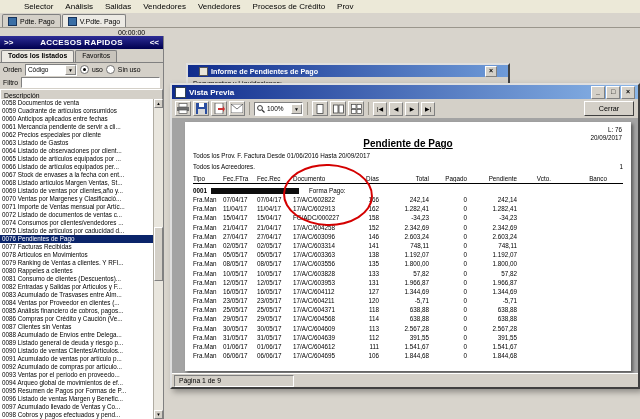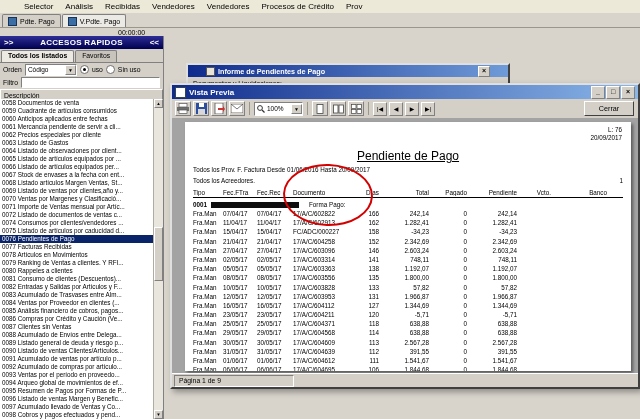--- a/index.html
+++ b/index.html
@@ -54,21 +54,21 @@
     font-size:4.5px;text-align:center;line-height:8px;box-sizing:border-box;}
   .sb-arrow.down{position:absolute;bottom:0;left:0;right:0;}
   .sb-arrow.up{position:absolute;top:0;left:0;right:0;}
   .sb-thumb{position:absolute;top:40%;left:0;right:0;height:52px;background:#d4d0c8;
     border:1px solid;border-color:#fff #808080 #808080 #fff;}
 
   
   .dialog{position:absolute;left:186px;top:63px;width:320px;height:90px;background:#d4d0c8;
     border:2px solid;border-color:#dfdfdf #404040 #404040 #dfdfdf;z-index:5;}
   .dlg-title{height:12px;background:linear-gradient(90deg,#0f2b8c,#6f9bd8);color:#fff;font-size:7.2px;
-    font-weight:bold;display:flex;align-items:center;gap:3px;padding:0 18px;}
+    font-weight:bold;display:flex;align-items:center;gap:3px;padding:0 11px;}
   .dlg-ico{width:7px;height:7px;background:#e8e4d8;border:1px solid #555;display:inline-block;}
   .dlg-close{margin-left:auto;width:10px;height:9px;background:#d4d0c8;color:#000;font-size:7px;line-height:8px;
     text-align:center;border:1px solid;border-color:#fff #808080 #808080 #fff;font-weight:bold;}
   .dlg-section{font-size:6.8px;padding:3px 5px 2px 5px;}
   .dlg-cols{display:flex;padding-left:4px;}
   .dlg-col{height:12px;line-height:11px;font-size:6.8px;background:#d4d0c8;padding:0 3px;box-sizing:border-box;
     border:1px solid;border-color:#fff #808080 #808080 #fff;}
   .dlg-col.c1{width:108px;} .dlg-col.c2{width:57px;} .dlg-col.c3{width:57px;}
 
   
@@ -95,21 +95,21 @@
   .pv-canvas{position:absolute;top:33px;bottom:13px;left:0;right:0;background:#a3a3a3;}
   .pv-status{position:absolute;bottom:0;left:0;right:0;height:13px;background:#d4d0c8;display:flex;
     align-items:center;padding:0 2px;border-top:1px solid #fff;}
   .status-cell{height:10px;line-height:10px;font-size:6.8px;padding:0 4px;min-width:110px;
     border:1px solid;border-color:#808080 #fff #fff #808080;}
 
   
   .page{position:absolute;left:13px;top:4px;right:7px;bottom:3px;background:#fff;
     box-shadow:2px 2px 3px rgba(0,0,0,.45);font-size:6.3px;padding:5px 8px;box-sizing:border-box;overflow:hidden;}
   .r-right{position:absolute;top:4px;right:9px;text-align:right;font-size:6.3px;line-height:8px;}
-  .r-title{text-align:center;font-weight:normal;font-size:12px;text-decoration:underline;margin-top:22px;}
+  .r-title{text-align:center;font-weight:bold;font-size:10px;text-decoration:underline;margin-top:11px;}
   .r-line{margin-top:3px;font-size:6.3px;line-height:8px;}
   .r-pageno{float:right;}
   .thead{display:flex;margin-top:4px;border-bottom:1px solid #000;padding-bottom:1px;font-size:6.3px;}
   .grow{margin-top:2px;height:9px;line-height:9px;display:flex;align-items:center;font-size:6.3px;}
   .gcode{font-weight:bold;margin-right:4px;}
   .redact{display:inline-block;width:88px;height:6px;background:#0d0d0d;margin-right:10px;}
   .trow{display:flex;height:9.2px;line-height:9.2px;}
   .c{display:inline-block;white-space:nowrap;overflow:hidden;}
   .c-tipo{width:30px;} .c-fec_ftra{width:34px;} .c-fec_rec{width:34px;}
   .c-documento{width:64px;padding-left:2px;}
@@ -118,21 +118,21 @@
   .c-vcto{width:34px;text-align:right;} .c-banco{width:56px;text-align:right;padding-right:2px;}
   .red-ellipse{position:absolute;left:98px;top:42px;width:86px;height:58px;border:2.5px solid #d40000;
     border-radius:50%;transform:rotate(2deg);pointer-events:none;}
 </style>
 </head>
 <body>
 
 <div class="menubar">
     <span class="menu-item">Selector</span>
     <span class="menu-item">Análisis</span>
-    <span class="menu-item">Recibidas</span>
+    <span class="menu-item">Salidas</span>
     <span class="menu-item">Vendedores</span>
     <span class="menu-item">Vendedores</span>
     <span class="menu-item">Procesos de Crédito</span>
     <span class="menu-item">Prov</span>
   </div>
 
 <div class="tabstrip">
   <div class="doc-tab">
     <span class="tab-ico"></span>
     <span>Pdte. Pago</span>

